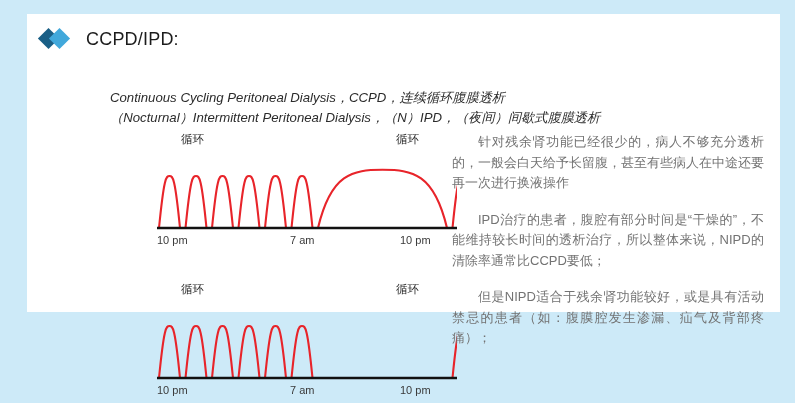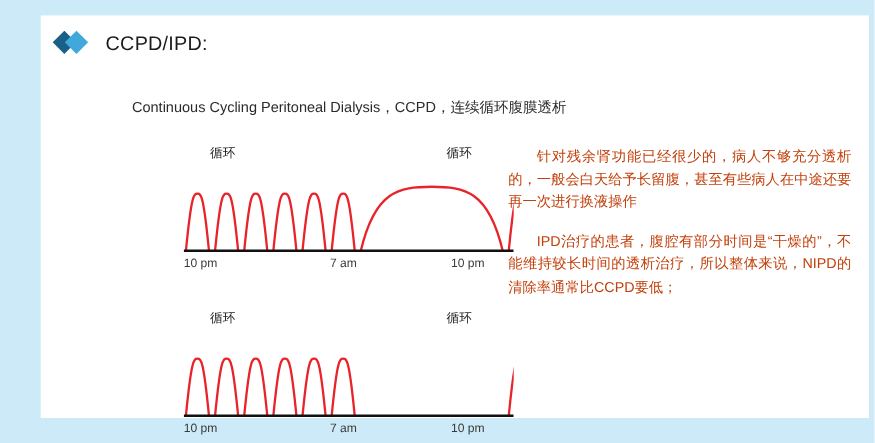--- a/index.html
+++ b/index.html
@@ -9,24 +9,24 @@
   body {
     width: 795px;
     height: 403px;
     background: #cdeaf8;
     font-family: "Liberation Sans", sans-serif;
     overflow: hidden;
   }
 
   #slide-frame {
     position: absolute;
-    left: 37px;
+    left: 27px;
     top: 14px;
     width: 753px;
-    height: 366px;
+    height: 298px;
     background: #ffffff;
   }
 
   
   #title-row {
     position: absolute;
     left: 14px;
     top: 14px;
     display: flex;
     align-items: center;
@@ -65,20 +65,21 @@
     position: absolute;
     left: 83px;
     top: 74px;
     width: 650px;
   }
   .def-line {
     font-size: 13.2px;
     color: #2b2b2b;
     line-height: 20px;
     white-space: nowrap;
+    font-style: italic;
   }
 
   
   #charts-col {
     position: absolute;
     left: 83px;
     top: 118px;
     width: 320px;
   }
   .chart-block { position: relative; margin-left: 47px; }
@@ -118,21 +119,21 @@
   
   #notes-col {
     position: absolute;
     left: 425px;
     top: 118px;
     width: 312px;
   }
   .note-para {
     font-size: 13px;
     line-height: 20.5px;
-    color: #c2410c;
+    color: #737373;
     text-indent: 26px;
     margin: 0 0 16px 0;
     text-align: justify;
   }
   .note-para:last-child { margin-bottom: 0; }
   .note-para.p2 { }
   .note-para.p3 { margin-top: 4px; }
 </style>
 </head>
 <body>
@@ -142,20 +143,21 @@
   <div id="title-row">
     <div id="bullet-diamond-icon">
       <div class="dia back"></div>
       <div class="dia front"></div>
     </div>
     <div id="slide-title">CCPD/IPD:</div>
   </div>
 
   <div id="definitions">
     <div class="def-line">Continuous Cycling Peritoneal Dialysis，CCPD，连续循环腹膜透析</div>
+    <div class="def-line">（Nocturnal）Intermittent Peritoneal Dialysis，（N）IPD，（夜间）间歇式腹膜透析</div>
   </div>
 
   <div id="charts-col">
 
     <div class="chart-block">
       <div class="cycle-label-row">
         <div class="cycle-label left">循环</div>
         <div class="cycle-label right">循环</div>
       </div>
       <div class="chart-svg-wrap">
@@ -206,15 +208,16 @@
         <div class="axis-label t1">7 am</div>
         <div class="axis-label t2">10 pm</div>
       </div>
     </div>
 
   </div>
 
   <div id="notes-col">
     <p class="note-para p1">针对残余肾功能已经很少的，病人不够充分透析的，一般会白天给予长留腹，甚至有些病人在中途还要再一次进行换液操作</p>
     <p class="note-para p2">IPD治疗的患者，腹腔有部分时间是“干燥的”，不能维持较长时间的透析治疗，所以整体来说，NIPD的清除率通常比CCPD要低；</p>
+    <p class="note-para p3">但是NIPD适合于残余肾功能较好，或是具有活动禁忌的患者（如：腹膜腔发生渗漏、疝气及背部疼痛）；</p>
   </div>
 
 </div>
 
 </body></html>

